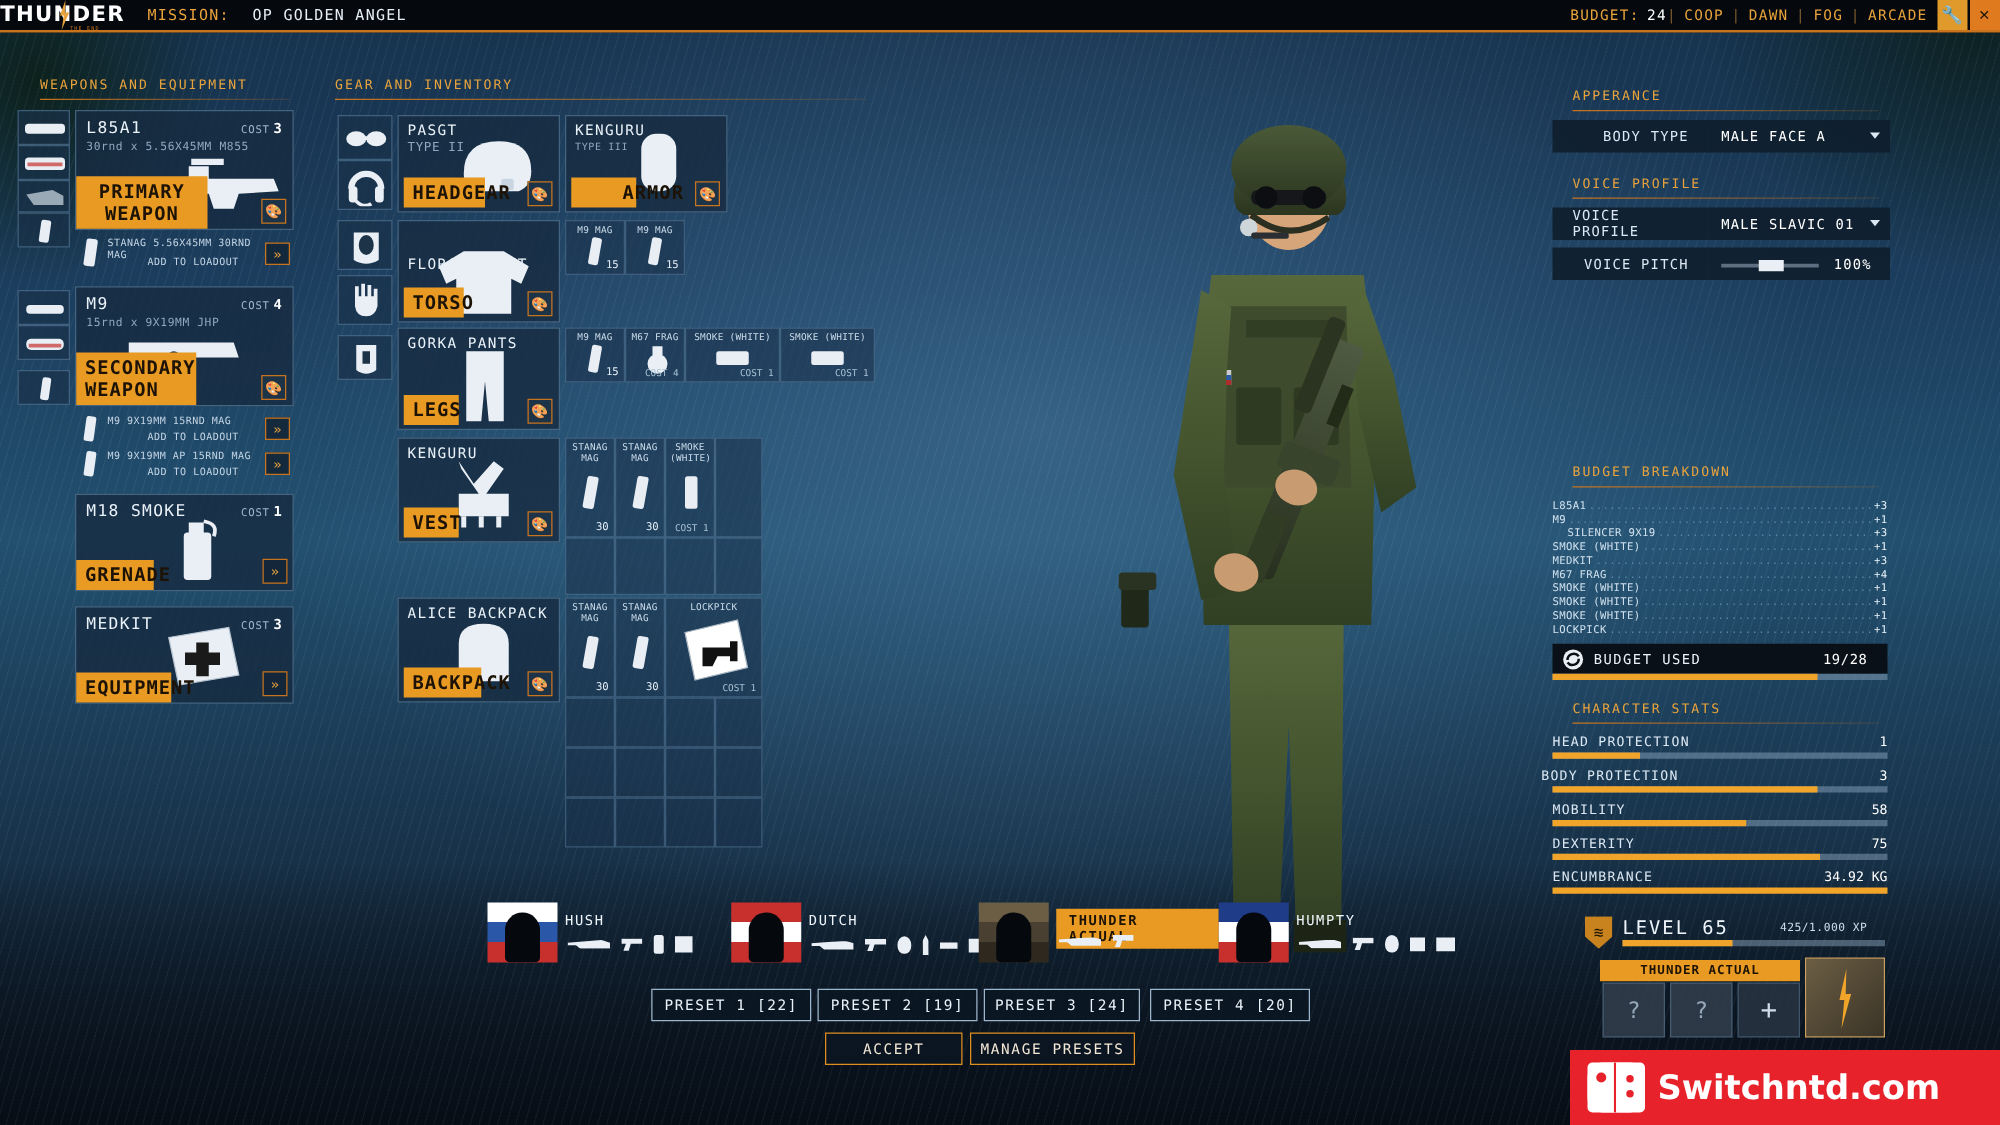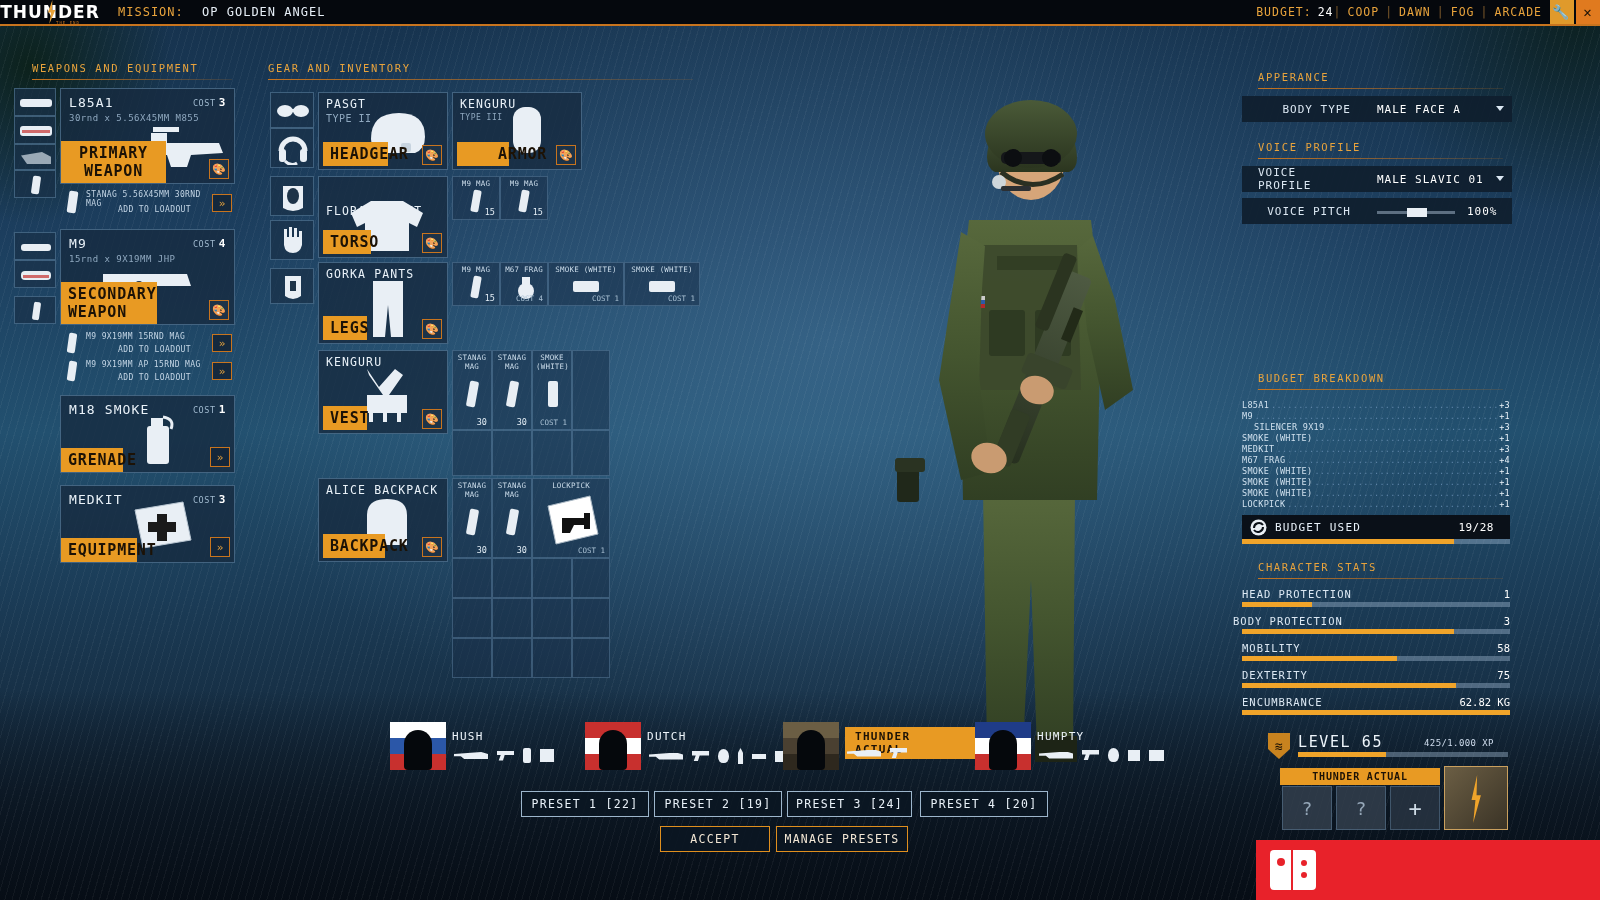--- a/index.html
+++ b/index.html
@@ -603,21 +603,21 @@
     <div class="statval" style="left: 1400px; top: 642px; width: 110px;">58</div>
     <div class="bar" style="left: 1242px; top: 656px; width: 268px;">
       <i style="width: 58%;"></i>
     </div>
     <div class="statname" style="left: 1242px; top: 669px;">DEXTERITY</div>
     <div class="statval" style="left: 1400px; top: 669px; width: 110px;">75</div>
     <div class="bar" style="left: 1242px; top: 683px; width: 268px;">
       <i style="width: 80%;"></i>
     </div>
     <div class="statname" style="left: 1242px; top: 696px;">ENCUMBRANCE</div>
-    <div class="statval" style="left: 1400px; top: 696px; width: 110px;">62.82 KG</div>
+    <div class="statval" style="left: 1400px; top: 696px; width: 110px;">34.92 KG</div>
     <div class="bar" style="left: 1242px; top: 710px; width: 268px;">
       <i style="width: 100%;"></i>
     </div>
   </div>
 
 <div id="lvlbadge" style="left:1268px;top:733px;">
     <span>≋</span>
   </div>
 <div style="position:absolute;left:1298px;top:733px;font-size:15px;letter-spacing:1.6px;color:#eef5fb;">LEVEL 65</div>
 <div style="position:absolute;left:1424px;top:738px;font-size:9px;color:#cfdced;letter-spacing:.4px;">425/1.000 XP</div>
@@ -697,13 +697,14 @@
 <div class="pbtn" style="left:787px;top:791px;width:125px;">PRESET 3 [24]</div>
 <div class="pbtn" style="left:920px;top:791px;width:128px;">PRESET 4 [20]</div>
 <div class="obtn" style="left:660px;top:826px;width:110px;">ACCEPT</div>
 <div class="obtn" style="left:776px;top:826px;width:132px;">MANAGE PRESETS</div>
 
 <div id="wm">
   <div class="nbox">
       <div class="nl"></div>
       <div class="nr"></div>
     </div>
+  <div class="wt">Switchntd.com</div>
 </div>
 
 </body></html>

